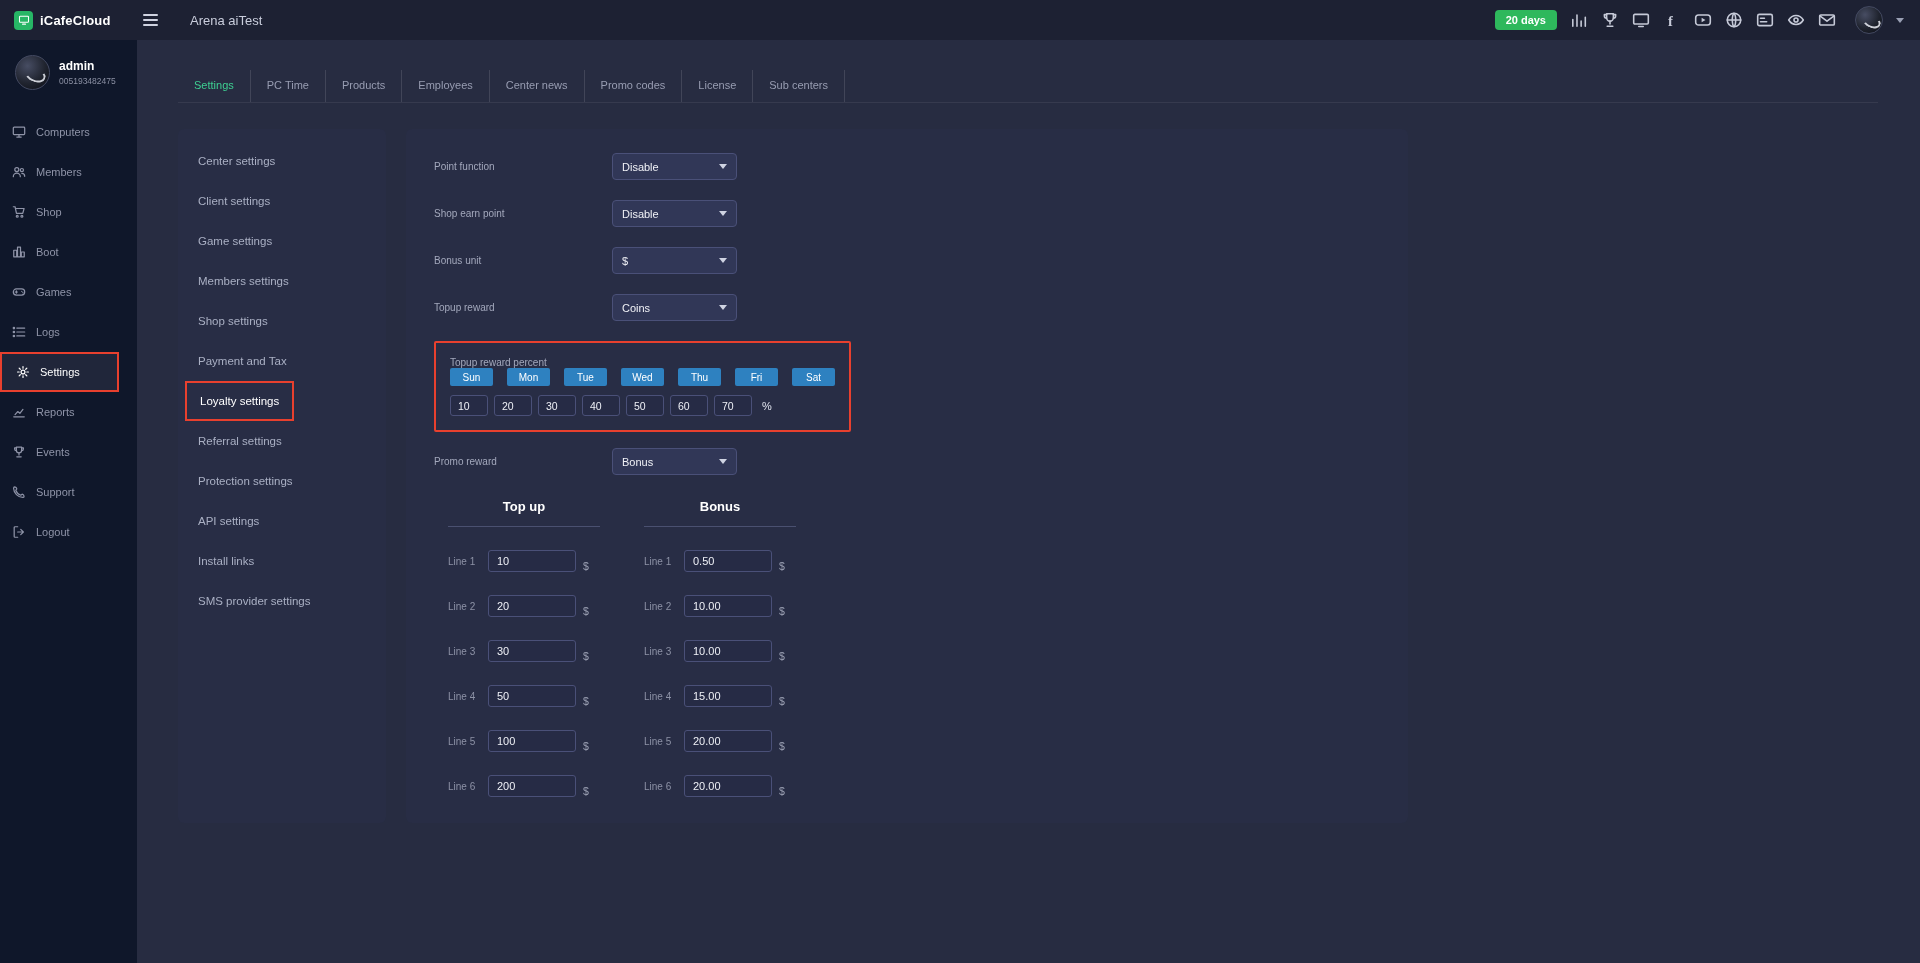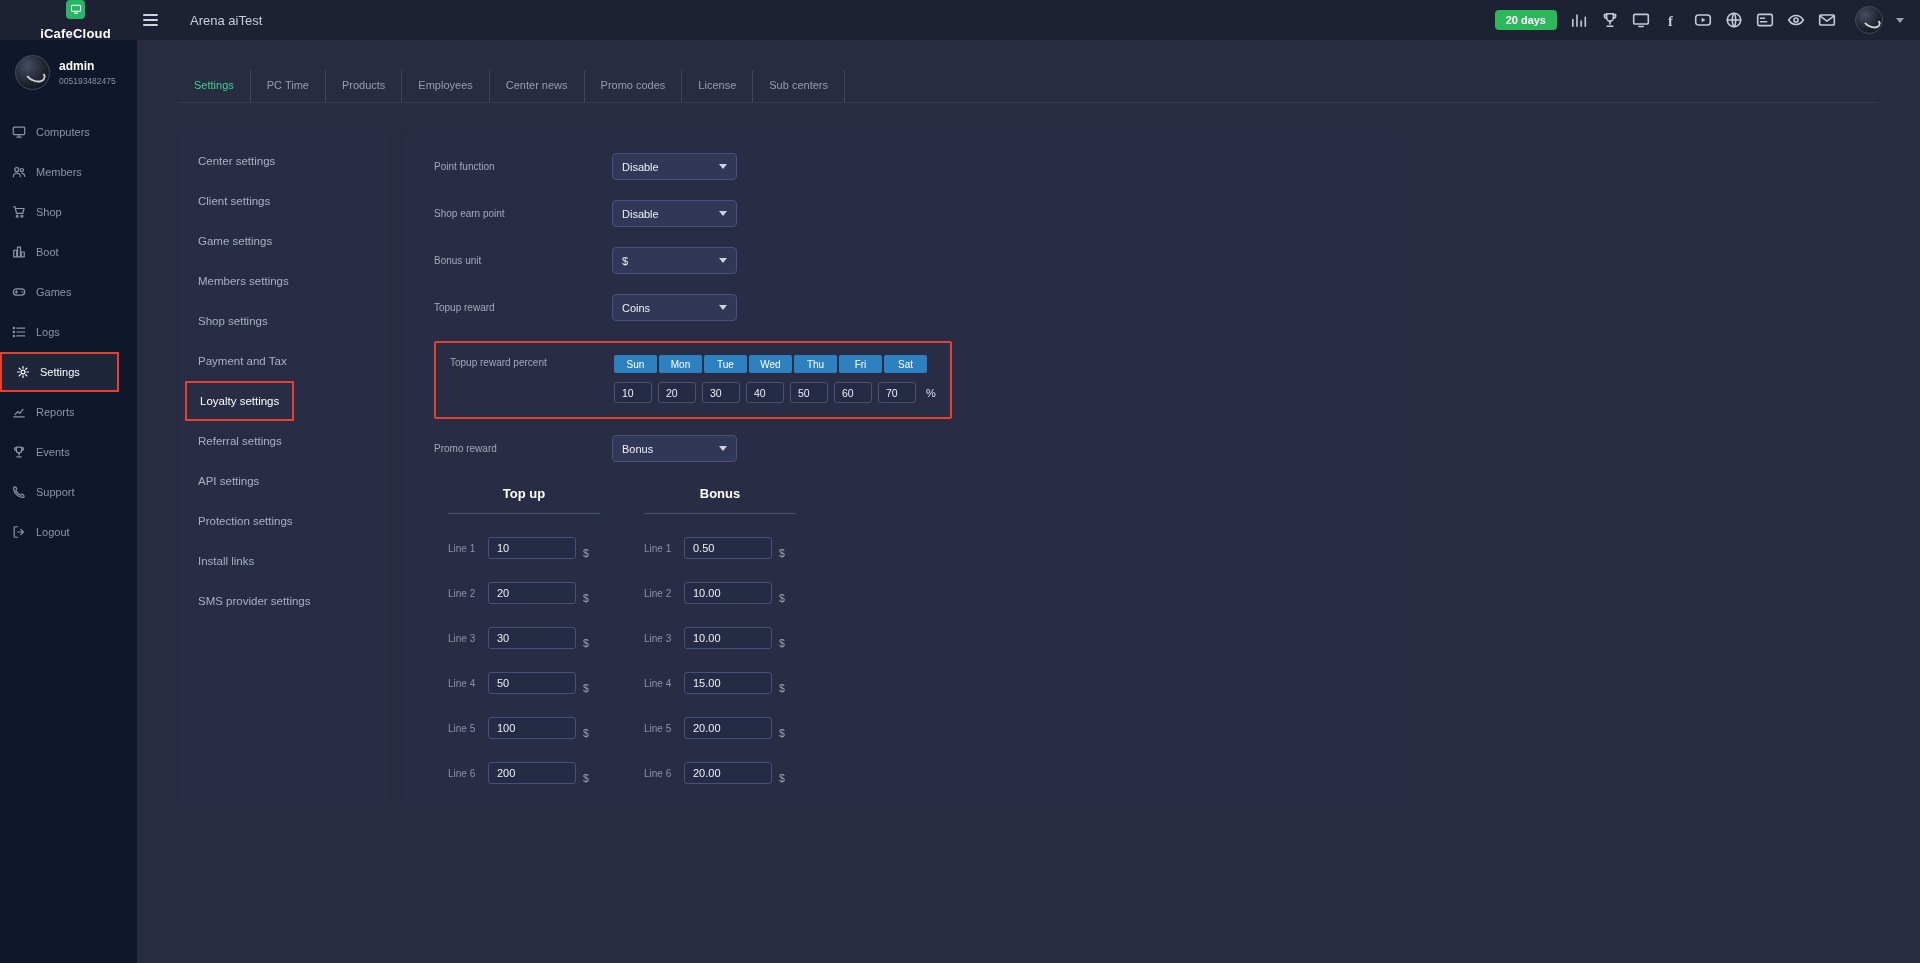--- a/index.html
+++ b/index.html
@@ -11,21 +11,21 @@
     position:relative;
   }
   svg { display:block; }
   .ico { stroke:currentColor; fill:none; stroke-width:1.4; stroke-linecap:round; stroke-linejoin:round; }
 
   
   .topbar {
     position:absolute; top:0; left:0; right:0; height:40px;
     background:#1d2133; display:flex; align-items:center; z-index:20;
   }
-  .logo-area { width:137px; min-width:137px; display:flex; align-items:center; gap:7px; padding-left:14px;flex-direction:column; }
+  .logo-area { width:137px; min-width:137px; display:flex; align-items:center; gap:7px; padding-left:14px; }
   .logo-icon { width:19px; height:19px; border-radius:4px; background:#27b666; display:flex; align-items:center; justify-content:center; color:#fff; }
   .logo-text { font-size:13px; font-weight:bold; color:#ffffff; letter-spacing:.2px; }
   .hamburger { display:flex; flex-direction:column; gap:3px; padding:8px 6px; cursor:pointer; }
   .hamburger span { width:15px; height:2px; background:#cfd3e0; border-radius:1px; }
   .topbar-title { margin-left:26px; font-size:13px; color:#c9cddc; }
   .topbar-right { margin-left:auto; display:flex; align-items:center; gap:13px; padding-right:16px; }
   .badge { background:#2eb85c; color:#fff; font-size:11px; font-weight:bold; padding:4px 11px; border-radius:4px; cursor:pointer; }
   .tb-icon { width:18px; height:18px; color:#c6cad8; cursor:pointer; }
   .avatar {
     width:28px; height:28px; border-radius:50%;
@@ -66,23 +66,23 @@
   .form-panel { width:1002px; flex:none; background:#282d45; border-radius:6px; padding:24px 28px 26px; }
   .form-row { display:flex; align-items:center; margin-bottom:20px; }
   .form-label { width:178px; flex:none; font-size:10px; color:#a3a8bc; }
   .select {
     width:125px; height:27px; background:#313757; border:1px solid #4a5078; border-radius:4px;
     display:flex; align-items:center; justify-content:space-between; padding:0 9px;
     font-size:11px; color:#f0f1f6; cursor:pointer;
   }
   .chev { width:0; height:0; border-left:4px solid transparent; border-right:4px solid transparent; border-top:5px solid #cfd3e2; }
 
-  .percent-box { border:2px solid #e8402e; border-radius:2px; padding:12px 14px 14px; margin:2px 0 16px; display:flex; align-items:flex-start; width:fit-content; }
+  .percent-box { border:2px solid #e8402e; border-radius:2px; padding:12px 14px 14px; margin:2px 0 16px; display:flex; align-items:flex-start; width:fit-content;flex-direction:column; }
   .percent-box .form-label { width:164px; padding-top:2px; }
-  .days-row { display:flex; gap:2px; }
+  .days-row { display:flex; gap:14px; }
   .day-btn { width:43px; height:18px; background:#2e81c0; color:#fff; font-size:10px; border:none; border-radius:2px; display:flex; align-items:center; justify-content:center; cursor:pointer; font-family:inherit; }
   .vals-row { display:flex; gap:6px; align-items:center; margin-top:9px; }
   .pct-input { width:38px; height:21px; background:#262b45; border:1px solid #4a5078; border-radius:3px; color:#eef0f6; font-size:10.5px; padding:0 0 0 7px; font-family:inherit; outline:none; }
   .pct-suffix { color:#dfe2ec; font-size:11px; margin-left:4px; }
 
   .bonus-section { display:flex; margin-top:8px; }
   .bonus-section .form-label { padding-top:8px; }
   .bonus-cols { display:flex; gap:44px; margin-left:14px; }
   .bonus-col { width:152px; }
   .col-header { text-align:center; font-size:13px; font-weight:bold; color:#ffffff; padding:4px 0 12px; border-bottom:1px solid #4a5070; }
@@ -281,22 +281,22 @@
 
     <div class="nav-panel">
       <div class="nav-item">Center settings</div>
       <div class="nav-item">Client settings</div>
       <div class="nav-item">Game settings</div>
       <div class="nav-item">Members settings</div>
       <div class="nav-item">Shop settings</div>
       <div class="nav-item">Payment and Tax</div>
       <div class="nav-item highlight">Loyalty settings</div>
       <div class="nav-item">Referral settings</div>
+      <div class="nav-item">Protection settings</div>
       <div class="nav-item">API settings</div>
-      <div class="nav-item">Protection settings</div>
       <div class="nav-item">Install links</div>
       <div class="nav-item">SMS provider settings</div>
     </div>
 
     <div class="form-panel">
 
       <div class="form-row">
         <div class="form-label">Point function</div>
         <div class="select">
           <span>Disable</span>

